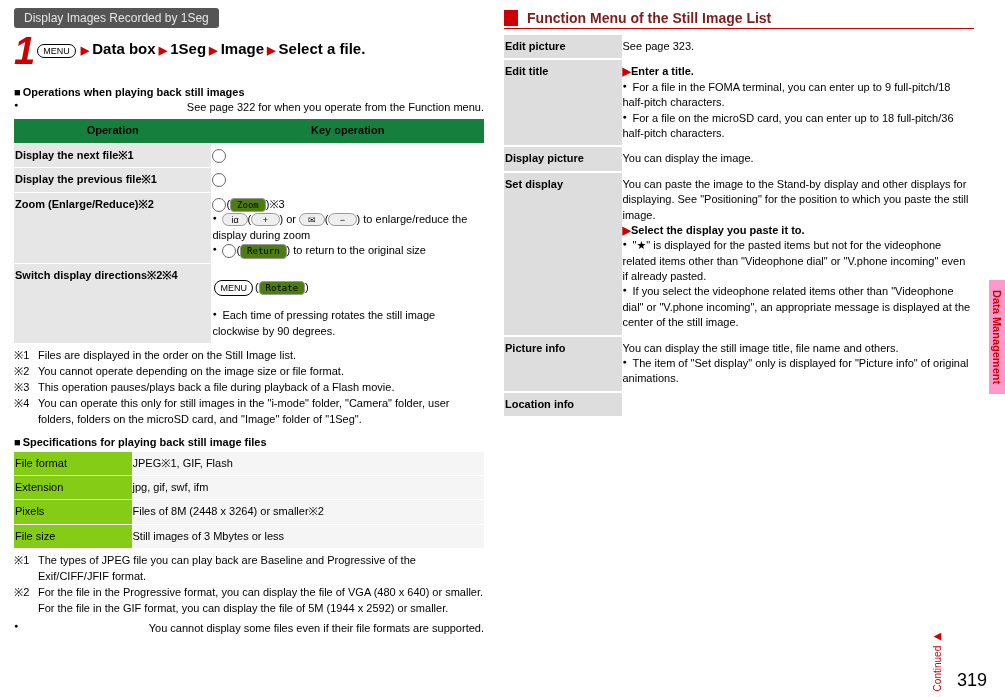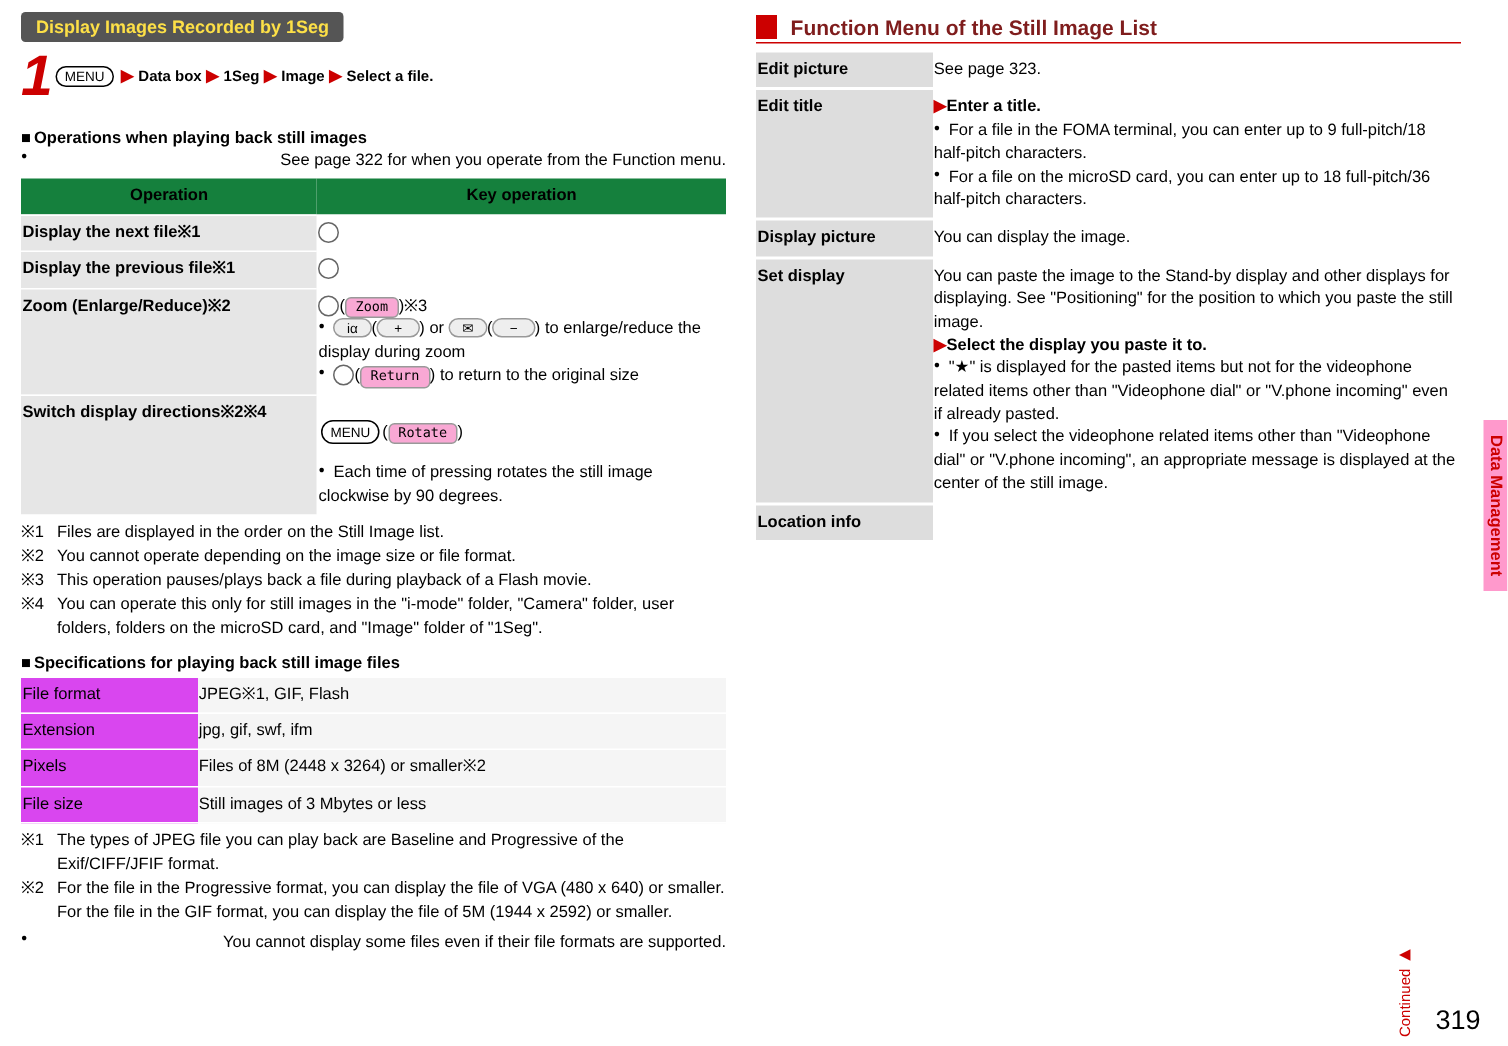--- a/index.html
+++ b/index.html
@@ -1,36 +1,36 @@
 <!DOCTYPE html>
 <html><head>
   <meta charset="utf-8">
   <style>
     * { margin: 0; padding: 0; box-sizing: border-box; }
     body { font-family: Arial, sans-serif; font-size: 11px; color: #000; width: 1005px; height: 697px; position: relative; background: #fff; }
     .page { display: flex; gap: 20px; padding: 8px 14px; }
     .col { width: 470px; }
-    .section-header { background: #555; color: #fde047; font-weight: bold; padding: 3px 10px; display: inline-block; font-size: 12px; border-radius: 3px; }
+    .section-header { background: #555; color: #e5e5e5; font-weight: normal; padding: 3px 10px; display: inline-block; font-size: 12px; border-radius: 3px; }
     .step-row { display: flex; align-items: center; margin: 4px 0 16px 0; }
     .step-num { font-size: 38px; font-weight: bold; color: #c00; font-style: italic; line-height: 1; }
     .menu-icon { border: 1px solid #000; border-radius: 12px; padding: 1px 5px; font-size: 9px; margin: 12px 2px; display: inline-block; }
     .key-icon { border: 1px solid #999; border-radius: 8px; background: #eee; padding: 0 8px; font-size: 9px; display: inline-block; height: 13px; line-height: 12px; }
-    .key-icon-text { border: 1px solid #999; border-radius: 4px; background: #f9a8d4; padding: 0 6px; font-size: 9px; font-family: monospace; display: inline-block; }
+    .key-icon-text { border: 1px solid #999; border-radius: 4px; background: #4d7c0f; padding: 0 6px; font-size: 9px; font-family: monospace; display: inline-block; }
     .arrow { color: #c00; font-weight: bold; }
-    .step-text { font-size: 10px; font-weight: bold; }
+    .step-text { font-size: 15px; font-weight: bold; }
     .sub-head { font-weight: bold; margin: 8px 0 2px; font-size: 11px; }
     .sub-head::before { content: "■"; margin-right: 2px; }
     .bullet { padding-left: 10px; position: relative; line-height: 1.4; text-align: right; }
     .bullet::before { content: "●"; position: absolute; left: 0; top: 0; font-size: 7px; }
     table { width: 100%; border-collapse: collapse; margin: 4px 0; }
     th, td { text-align: left; padding: 4px 1px; vertical-align: top; line-height: 1.4; }
     .ops th { background: #15803d; font-weight: bold; text-align: center; }
     .ops td.lbl { background: #e6e6e6; font-weight: bold; width: 42%; }
     .ops tr { border-bottom: 1px solid #fff; }
-    .specs td.lbl { background: #d946ef; width: 25%; }
+    .specs td.lbl { background: #84cc16; width: 25%; }
     .specs tr { border-bottom: 1px solid #fff; }
     .specs td.val { background: #f5f5f5; }
     .notes { margin-top: 4px; line-height: 1.45; }
     .note-item { padding-left: 24px; position: relative; }
     .note-item .marker { position: absolute; left: 0; top: 0; }
     .func-title-wrap { border-bottom: 1px solid #c00; margin-bottom: 6px; }
     .func-marker { display: inline-block; width: 14px; height: 16px; background: #c00; vertical-align: middle; margin-right: 6px; }
     .func-title { color: #7f1d1d; font-weight: bold; font-size: 14px; display: inline-block; vertical-align: middle; padding: 2px 0; }
     .func td.lbl { background: #ddd; font-weight: bold; width: 25%; }
     .func td.val { background: #fff; }
@@ -143,20 +143,24 @@
           </tr>
           <tr>
             <td class="lbl">Display picture</td>
             <td class="val">You can display the image.</td>
           </tr>
           <tr>
             <td class="lbl">Set display</td>
             <td class="val">You can paste the image to the Stand-by display and other displays for displaying. See "Positioning" for the position to which you paste the still image.<br><span class="arrow">▶</span><b>Select the display you paste it to.</b><br><span class="bullet">"★" is displayed for the pasted items but not for the videophone related items other than "Videophone dial" or "V.phone incoming" even if already pasted.</span><br><span class="bullet">If you select the videophone related items other than "Videophone dial" or "V.phone incoming", an appropriate message is displayed at the center of the still image.</span></td>
           </tr>
           <tr>
+            <td class="lbl">Picture info</td>
+            <td class="val">You can display the still image title, file name and others.<br><span class="bullet">The item of "Set display" only is displayed for "Picture info" of original animations.</span></td>
+          </tr>
+          <tr>
             <td class="lbl">Location info</td>
             <td class="val"></td>
           </tr>
         </tbody>
     </table>
   </div>
 </div>
 
 <div class="side-tab">Data Management</div>
 <div class="continued"><span>Continued</span> ▶</div>

